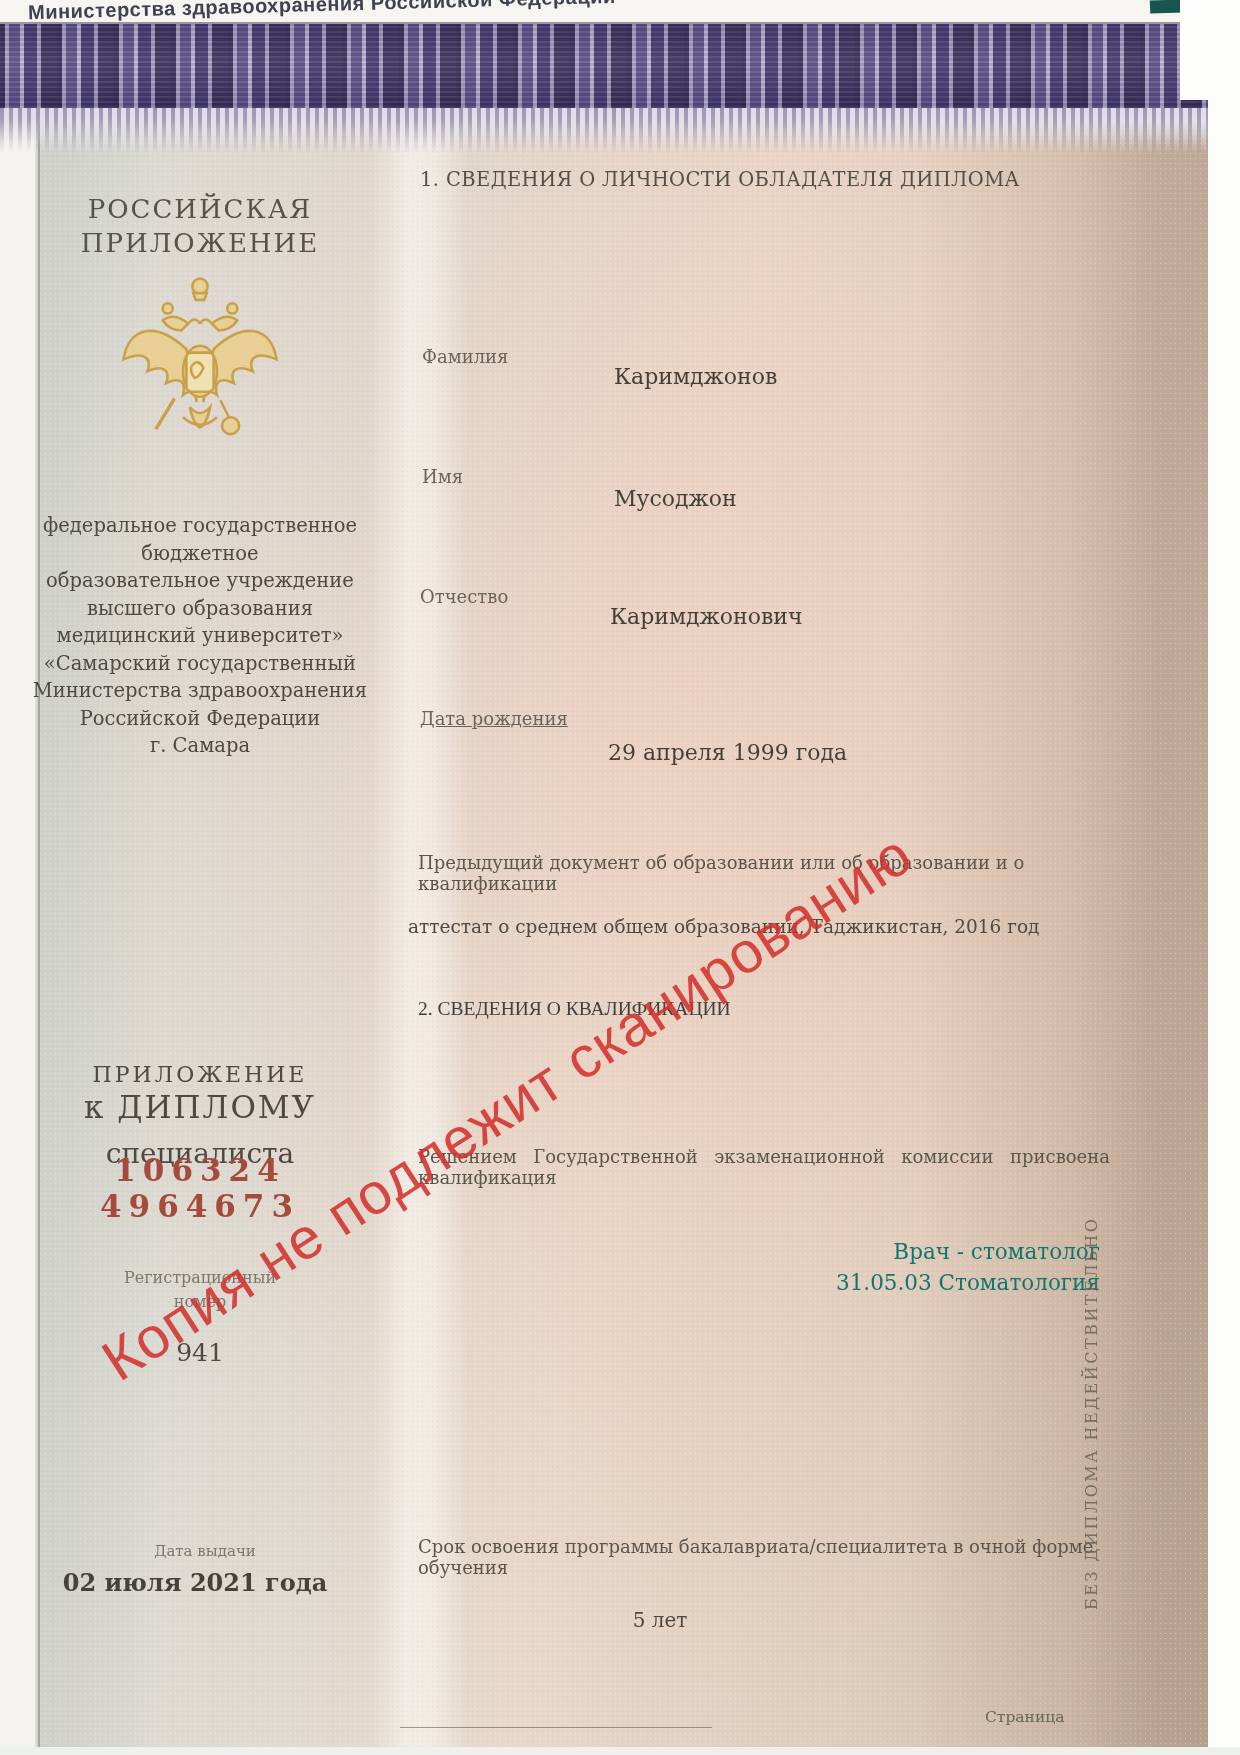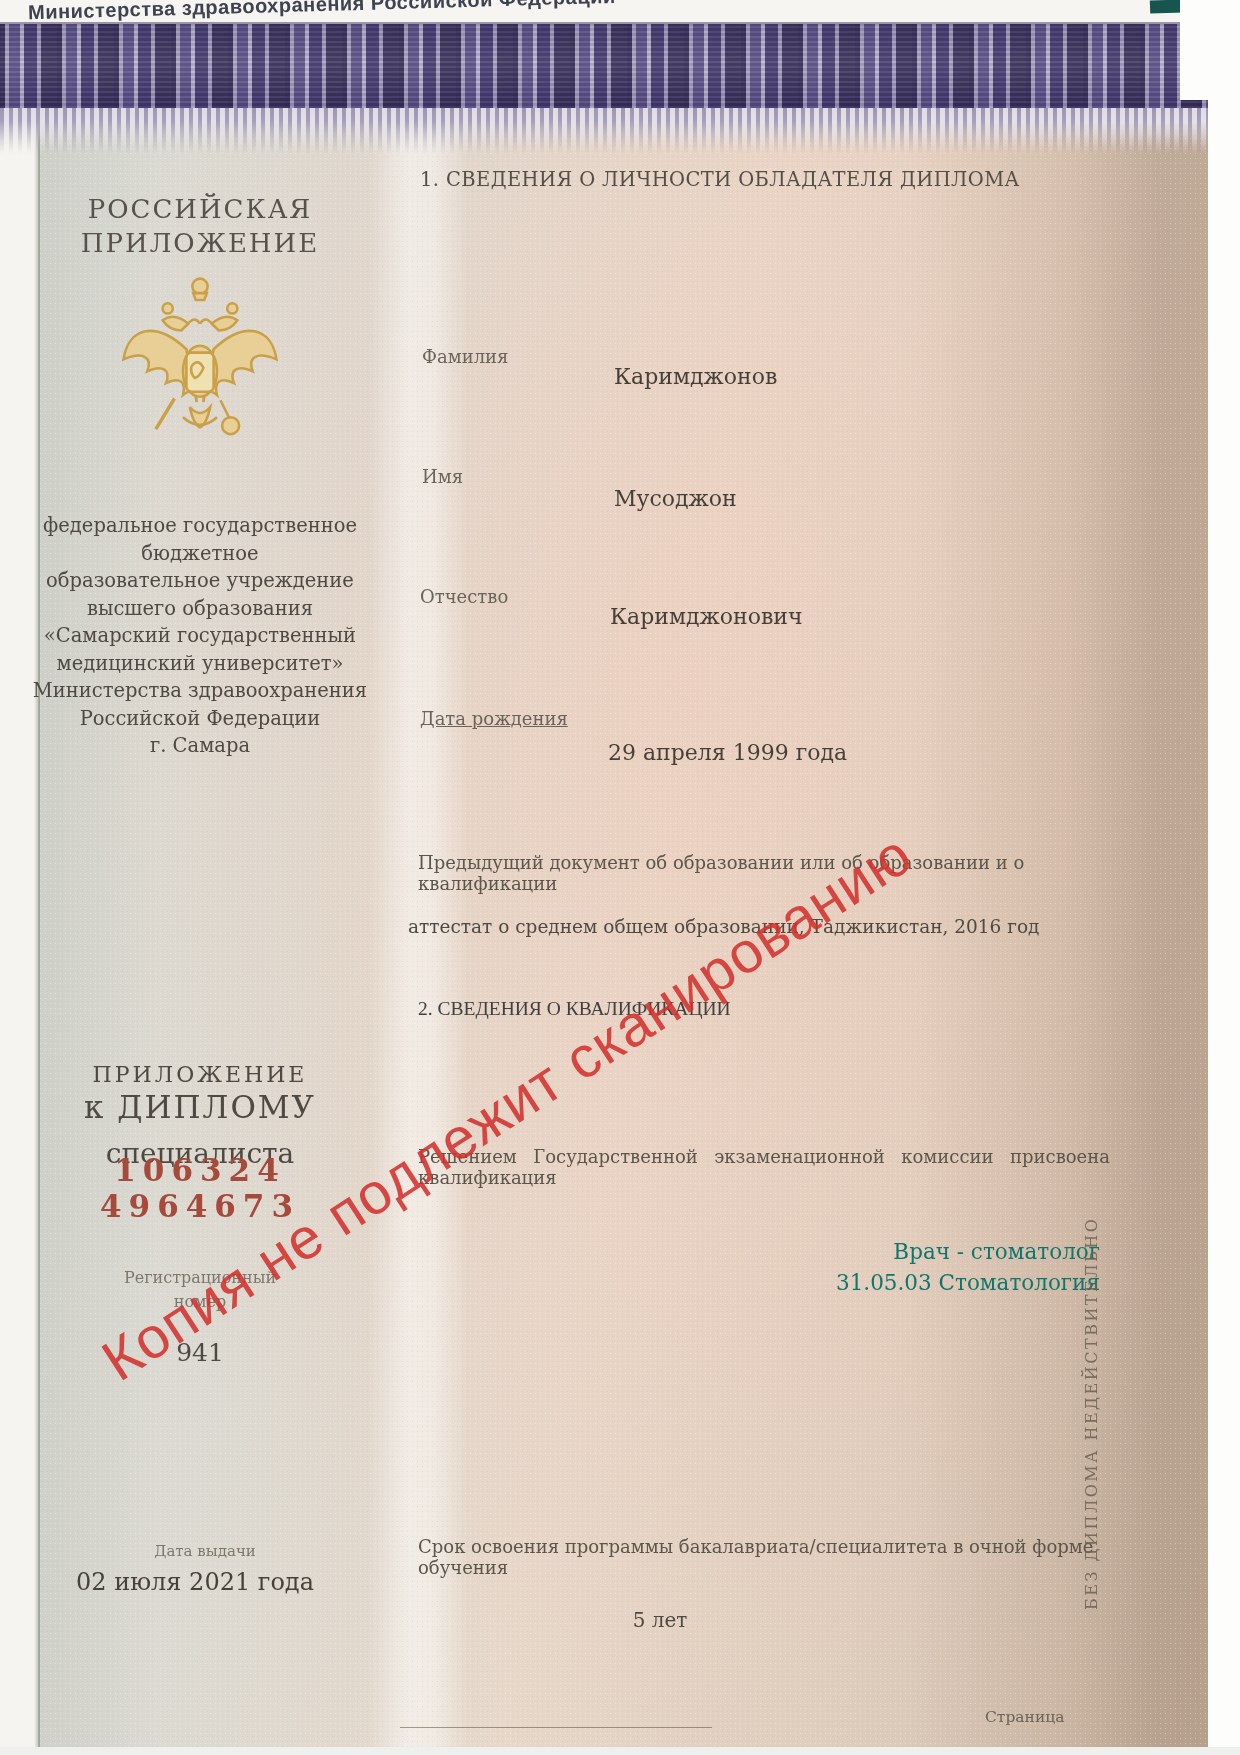--- a/index.html
+++ b/index.html
@@ -55,21 +55,21 @@
   .institution{position:absolute;left:-8px;top:362px;width:336px;font-size:19.5px;line-height:27.5px;color:#4e4942;}
   .supplement{position:absolute;left:0;top:912px;width:320px;color:#4e4942;}
   .supp1{font-size:22px;letter-spacing:3px;}
   .supp2{font-size:31px;letter-spacing:2px;margin-top:2px;}
   .supp3{font-size:28px;margin-top:12px;}
   .serial{position:absolute;left:-10px;top:1002px;width:340px;font-size:31px;font-weight:600;
           color:#a64a3b;letter-spacing:7px;word-spacing:22px;}
   .reg-label{position:absolute;left:60px;top:1116px;width:200px;font-size:16px;line-height:24px;color:#7e776b;}
   .reg-number{position:absolute;left:60px;top:1188px;width:200px;font-size:25px;color:#4e4942;}
   .issue-label{position:absolute;left:65px;top:1392px;width:200px;font-size:15px;color:#7e776b;}
-  .issue-date{position:absolute;left:-5px;top:1418px;width:320px;font-size:24px;color:#46413a;}
+  .issue-date{position:absolute;left:-5px;top:1418px;width:320px;font-size:24px;color:#46413a;font-weight:bold;}
 
   
   .s1-title{position:absolute;left:420px;top:168px;width:660px;font-size:19.5px;color:#544e47;letter-spacing:.4px;}
   .field-label{position:absolute;font-size:18px;color:#6b645a;}
   .field-value{position:absolute;font-size:22px;color:#453f37;margin-left:20px;}
   .lbl-surname{left:422px;top:346px;} .val-surname{left:594px;top:364px;}
   .lbl-name{left:422px;top:466px;}    .val-name{left:594px;top:486px;}
   .lbl-patronymic{left:420px;top:586px;} .val-patronymic{left:590px;top:604px;}
   .lbl-birth{left:420px;top:708px;text-decoration:underline;}  .val-birth{left:588px;top:740px;}
   .prev-doc{position:absolute;left:418px;top:852px;width:660px;font-size:18px;color:#5c554b;}
@@ -143,22 +143,22 @@
         <circle cx="136" cy="182" r="10" fill="#e9cf8f"></circle>
         <path d="M124 152 L134 172"></path>
       </g>
     </svg>
 
     <div class="institution">
       <span style="display:block">федеральное государственное</span>
       <span style="display:block">бюджетное</span>
       <span style="display:block">образовательное учреждение</span>
       <span style="display:block">высшего образования</span>
+      <span style="display:block">медицинский университет»</span>
       <span style="display:block">«Самарский государственный</span>
-      <span style="display:block">медицинский университет»</span>
       <span style="display:block">Министерства здравоохранения</span>
       <span style="display:block">Российской Федерации</span>
       <span style="display:block">г. Самара</span>
     </div>
 
     <div class="supplement">
       <div class="supp1">ПРИЛОЖЕНИЕ</div>
       <div class="supp2">к ДИПЛОМУ</div>
       <div class="supp3">специалиста</div>
     </div>

